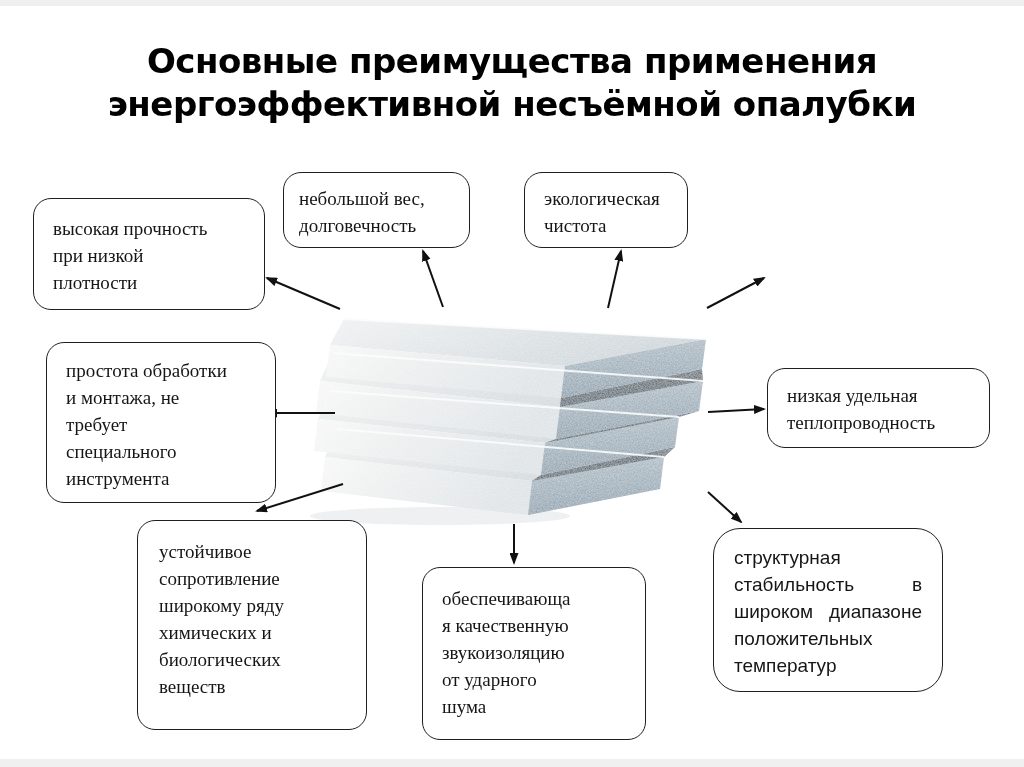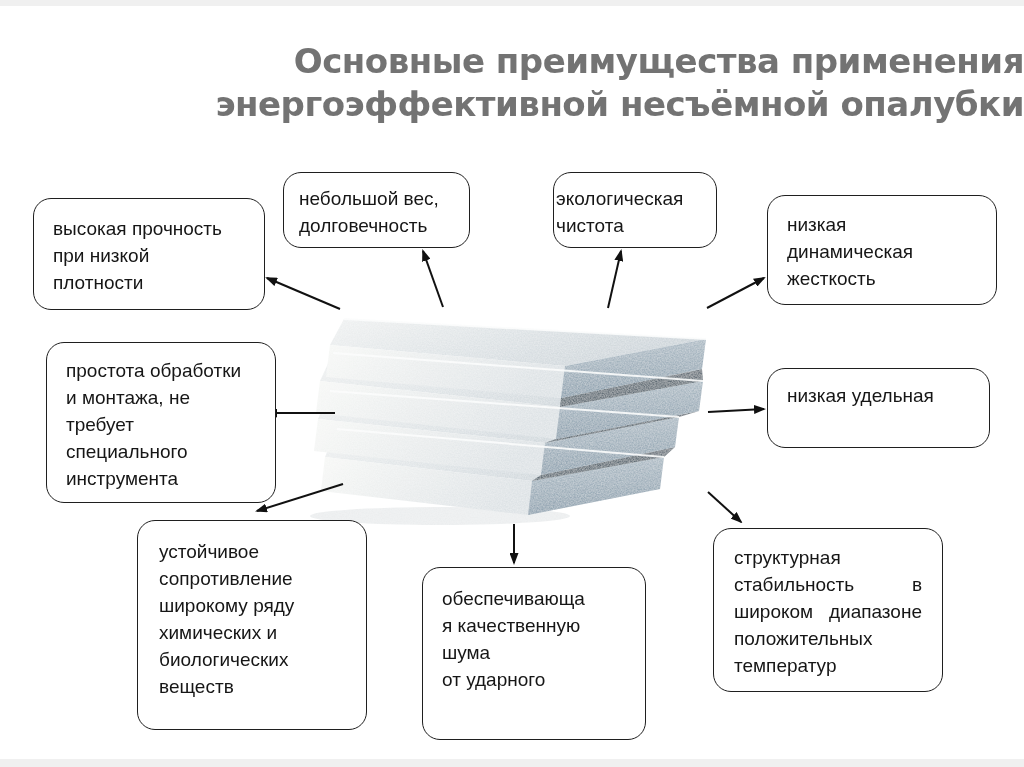--- a/index.html
+++ b/index.html
@@ -12,34 +12,34 @@
   html,body{margin:0;padding:0;background:#dddddd;}
   #stage{
     position:relative; width:1024px; height:767px; margin:0 auto;
     background:var(--page-bg); overflow:hidden;
     font-family:"Liberation Sans", sans-serif; color:var(--ink);
   }
   .edge-strip{position:absolute;left:0;width:1024px;background:var(--edge);}
   #edge-top{top:0;height:6px;}
   #edge-bottom{bottom:0;height:8px;}
   .title{
-    position:absolute; top:40px; left:0; width:1024px; text-align:right;
+    position:absolute; top:40px; left:0; width:1024px; text-align:center;
     font-family:"DejaVu Sans", sans-serif; font-weight:700;
-    font-size:34px; line-height:43px; letter-spacing:-0.5px; color:#737373;
+    font-size:34px; line-height:43px; letter-spacing:-0.5px; color:#000000;
   }
   .box{
     position:absolute; box-sizing:border-box;
     background:var(--box-bg); border:1.5px solid var(--box-border);
     border-radius:18px; font-size:19px; line-height:27px; color:#161616;
   }
-  .box .bline{white-space:nowrap;}
-  .box.justify{text-align:justify; text-align-last:left;}
+  .box .bline{white-space:nowrap;font-family:Liberation Serif, serif;}
+  .box.justify{text-align:justify; text-align-last:left;border-radius:27px;}
   #b1{left:33px;  top:198px; width:232px; height:112px; padding:16px 14px 16px 19px;}
   #b2{left:283px; top:172px; width:187px; height:76px;  padding:12px 10px 0 15px;}
-  #b3{left:553px; top:172px; width:164px; height:76px;  padding:12px 10px 0 2px;}
+  #b3{left:524px; top:172px; width:164px; height:76px;  padding:12px 10px 0 19px;}
   #b4{left:767px; top:195px; width:230px; height:110px; padding:15px 12px 0 19px;}
   #b5{left:33px;  top:342px; width:230px; height:161px; padding:14px 12px 0 19px;margin-left:13px;}
   #b6{left:767px; top:368px; width:223px; height:80px;  padding:13px 8px 0 19px;}
   #b7{left:137px; top:520px; width:230px; height:210px; padding:17px 28px 0 21px;}
   #b8{left:422px; top:567px; width:224px; height:173px; padding:17px 10px 0 19px;}
   #b9{left:713px; top:528px; width:230px; height:164px; padding:15px 20px 0 20px;}
   #diagram-svg{position:absolute; left:0; top:0; width:1024px; height:767px; pointer-events:none;}
   [data-name="connector-arrows"] line{stroke:var(--arrow); stroke-width:2;}
 </style>
 </head>
@@ -139,52 +139,49 @@
   <div class="box" id="b2" data-name="benefit-box-weight-durability">
     <div class="bline" data-name="text-line">небольшой вес,</div>
     <div class="bline" data-name="text-line">долговечность</div>
   </div>
 
   <div class="box" id="b3" data-name="benefit-box-eco-purity">
     <div class="bline" data-name="text-line">экологическая</div>
     <div class="bline" data-name="text-line">чистота</div>
   </div>
 
-  <div class="box" id="b4" data-name="benefit-box-dynamic-stiffness">
-    <div class="bline" data-name="text-line">низкая</div>
-    <div class="bline" data-name="text-line">динамическая</div>
-    <div class="bline" data-name="text-line">жесткость</div>
-  </div>
 
   <div class="box" id="b5" data-name="benefit-box-easy-processing">
     <div class="bline" data-name="text-line">простота обработки</div>
     <div class="bline" data-name="text-line">и монтажа, не</div>
     <div class="bline" data-name="text-line">требует</div>
     <div class="bline" data-name="text-line">специального</div>
     <div class="bline" data-name="text-line">инструмента</div>
   </div>
 
   <div class="box" id="b6" data-name="benefit-box-thermal-conductivity">
     <div class="bline" data-name="text-line">низкая удельная</div>
+    <div class="bline" data-name="text-line">теплопроводность</div>
   </div>
 
   <div class="box" id="b7" data-name="benefit-box-chemical-resistance">
     <div class="bline" data-name="text-line">устойчивое</div>
     <div class="bline" data-name="text-line">сопротивление</div>
     <div class="bline" data-name="text-line">широкому ряду</div>
     <div class="bline" data-name="text-line">химических и</div>
     <div class="bline" data-name="text-line">биологических</div>
     <div class="bline" data-name="text-line">веществ</div>
   </div>
 
   <div class="box" id="b8" data-name="benefit-box-sound-insulation">
     <div class="bline" data-name="text-line">обеспечивающа</div>
     <div class="bline" data-name="text-line">я качественную</div>
+    <div class="bline" data-name="text-line">звукоизоляцию</div>
+    <div class="bline" data-name="text-line">от ударного</div>
     <div class="bline" data-name="text-line">шума</div>
-    <div class="bline" data-name="text-line">от ударного</div>
   </div>
 
   <div class="box justify" id="b9" data-name="benefit-box-structural-stability">
     <div data-name="text-paragraph">структурная стабильность в широком диапазоне положительных температур</div>
   </div>
 
   <div id="edge-bottom" class="edge-strip" data-name="slide-bottom-edge"></div>
 </div>
 
 </body></html>

